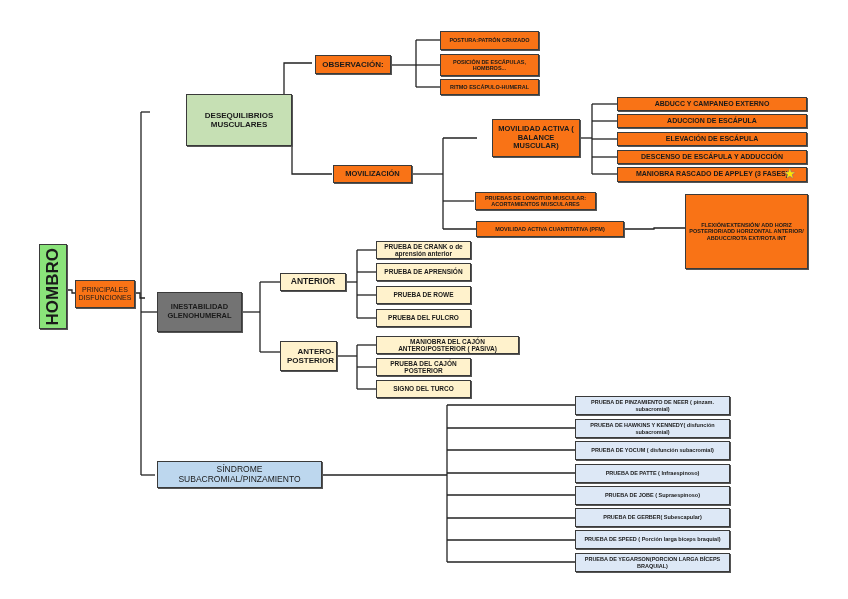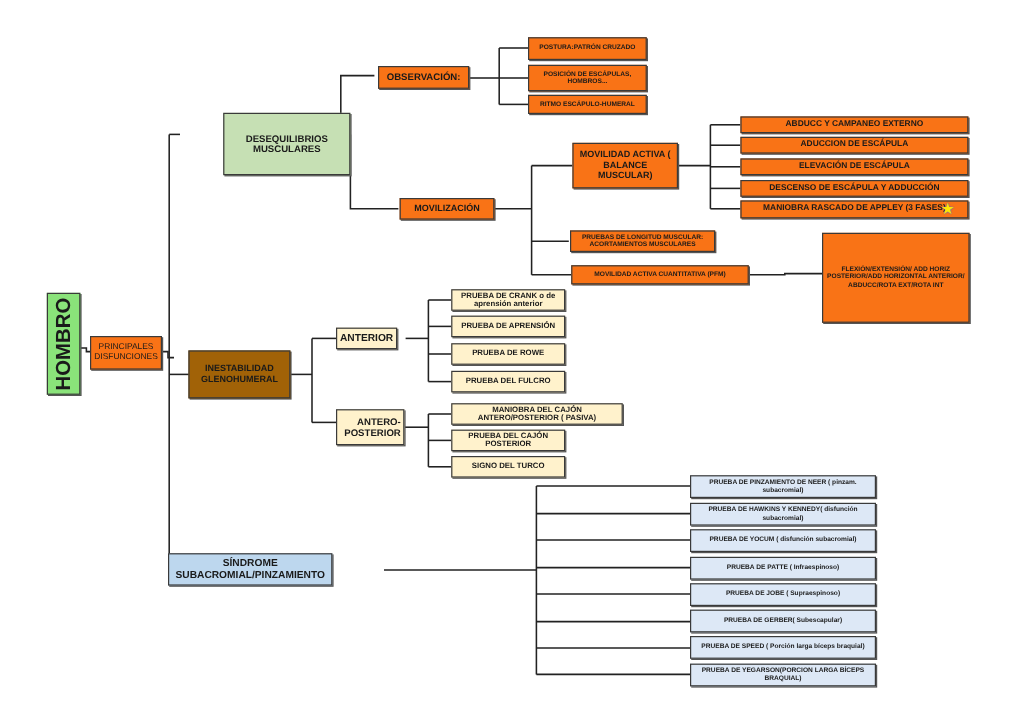--- a/index.html
+++ b/index.html
@@ -7,21 +7,21 @@
          font-family:"Liberation Sans", sans-serif; }
   svg.lines { position:absolute; left:0; top:0; width:848px; height:599px; }
   svg.lines line, svg.lines polyline { stroke:#222; stroke-width:1.3; fill:none; }
   .box { position:absolute; box-sizing:border-box; border:1.5px solid #3a3a3a;
          display:flex; align-items:center; justify-content:center; text-align:center;
          font-weight:bold; color:#1a1a1a; line-height:1.15; padding:0 2px;
          box-shadow:1px 1px 0 #555; }
   .g1 { background:#c6e0b4; }
   .g2 { background:#f97316; }
   .gr { background:#8ae37a; }
-  .y1 { background:#a16207; }
+  .y1 { background:#737373; }
   .y2 { background:#fff2cc; }
   .b1 { background:#bdd7ee; }
   .b2 { background:#dde8f6; }
   .vert span { display:inline-block; transform:rotate(-90deg); white-space:nowrap; }
   .star { position:absolute; color:#ffe600; font-size:13px; text-shadow:0 0 1px #4a6fd6, 0 0 1px #4a6fd6; }
 </style>
 </head>
 <body>
 
 <svg class="lines">
@@ -109,21 +109,21 @@
 <div class="box g2" style="left:440px;top:54px;width:99px;height:22px;font-size:5.5px;">
   <span>POSICIÓN DE ESCÁPULAS, HOMBROS...</span>
 </div>
 <div class="box g2" style="left:440px;top:79px;width:99px;height:16px;font-size:5.5px;">
   <span>RITMO ESCÁPULO-HUMERAL</span>
 </div>
 
 <div class="box g2" style="left:333px;top:165px;width:79px;height:18px;font-size:7.5px;align-items:center;">
   <span>MOVILIZACIÓN</span>
 </div>
-<div class="box g2" style="left:477px;top:119px;width:88px;height:38px;font-size:7.5px;justify-content:center;">
+<div class="box g2" style="left:492px;top:119px;width:88px;height:38px;font-size:7.5px;justify-content:center;">
   <span>MOVILIDAD ACTIVA ( BALANCE MUSCULAR)</span>
 </div>
 <div class="box g2" style="left:617px;top:97px;width:190px;height:14px;font-size:7px;">
   <span>ABDUCC Y CAMPANEO EXTERNO</span>
 </div>
 <div class="box g2" style="left:617px;top:114px;width:190px;height:14px;font-size:7px;">
   <span>ADUCCION DE ESCÁPULA</span>
 </div>
 <div class="box g2" style="left:617px;top:132px;width:190px;height:14px;font-size:7px;">
   <span>ELEVACIÓN DE ESCÁPULA</span>
@@ -142,21 +142,21 @@
 <div class="box g2" style="left:476px;top:221px;width:148px;height:16px;font-size:5.5px;">
   <span>MOVILIDAD ACTIVA CUANTITATIVA (PFM)</span>
 </div>
 <div class="box g2" style="left:685px;top:194px;width:123px;height:75px;font-size:5.5px;">
   <span>FLEXIÓN/EXTENSIÓN/ ADD HORIZ POSTERIOR/ADD HORIZONTAL ANTERIOR/ ABDUCC/ROTA EXT/ROTA INT</span>
 </div>
 
 <div class="box y1" style="left:157px;top:292px;width:85px;height:40px;font-size:7.5px;">
   <span>INESTABILIDAD GLENOHUMERAL</span>
 </div>
-<div class="box y2" style="left:280px;top:273px;width:51px;height:18px;font-size:8.5px;text-align:center;">
+<div class="box y2" style="left:280px;top:273px;width:66px;height:18px;font-size:8.5px;text-align:center;">
   <span>ANTERIOR</span>
 </div>
 <div class="box y2" style="left:376px;top:241px;width:95px;height:18px;font-size:6.5px;">
   <span>PRUEBA DE CRANK o de aprensión anterior</span>
 </div>
 <div class="box y2" style="left:376px;top:263px;width:95px;height:18px;font-size:6.5px;">
   <span>PRUEBA DE APRENSIÓN</span>
 </div>
 <div class="box y2" style="left:376px;top:286px;width:95px;height:18px;font-size:6.5px;">
   <span>PRUEBA DE ROWE</span>
@@ -171,21 +171,21 @@
 <div class="box y2" style="left:376px;top:336px;width:143px;height:18px;font-size:6.5px;">
   <span>MANIOBRA DEL CAJÓN ANTERO/POSTERIOR ( PASIVA)</span>
 </div>
 <div class="box y2" style="left:376px;top:358px;width:95px;height:18px;font-size:6.5px;">
   <span>PRUEBA DEL CAJÓN POSTERIOR</span>
 </div>
 <div class="box y2" style="left:376px;top:380px;width:95px;height:18px;font-size:6.5px;">
   <span>SIGNO DEL TURCO</span>
 </div>
 
-<div class="box b1" style="left:140px;top:461px;width:137px;height:27px;font-size:8.5px;font-weight:bold;">
+<div class="box b1" style="left:157px;top:461px;width:165px;height:27px;font-size:8.5px;font-weight:normal;">
   <span>SÍNDROME SUBACROMIAL/PINZAMIENTO</span>
 </div>
 <div class="box b2" style="left:575px;top:396px;width:155px;height:19px;font-size:5.5px;">
   <span>PRUEBA DE PINZAMIENTO DE NEER ( pinzam. subacromial)</span>
 </div>
 <div class="box b2" style="left:575px;top:419px;width:155px;height:19px;font-size:5.5px;">
   <span>PRUEBA DE HAWKINS Y KENNEDY( disfunción subacromial)</span>
 </div>
 <div class="box b2" style="left:575px;top:441px;width:155px;height:19px;font-size:5.5px;">
   <span>PRUEBA DE YOCUM ( disfunción subacromial)</span>

